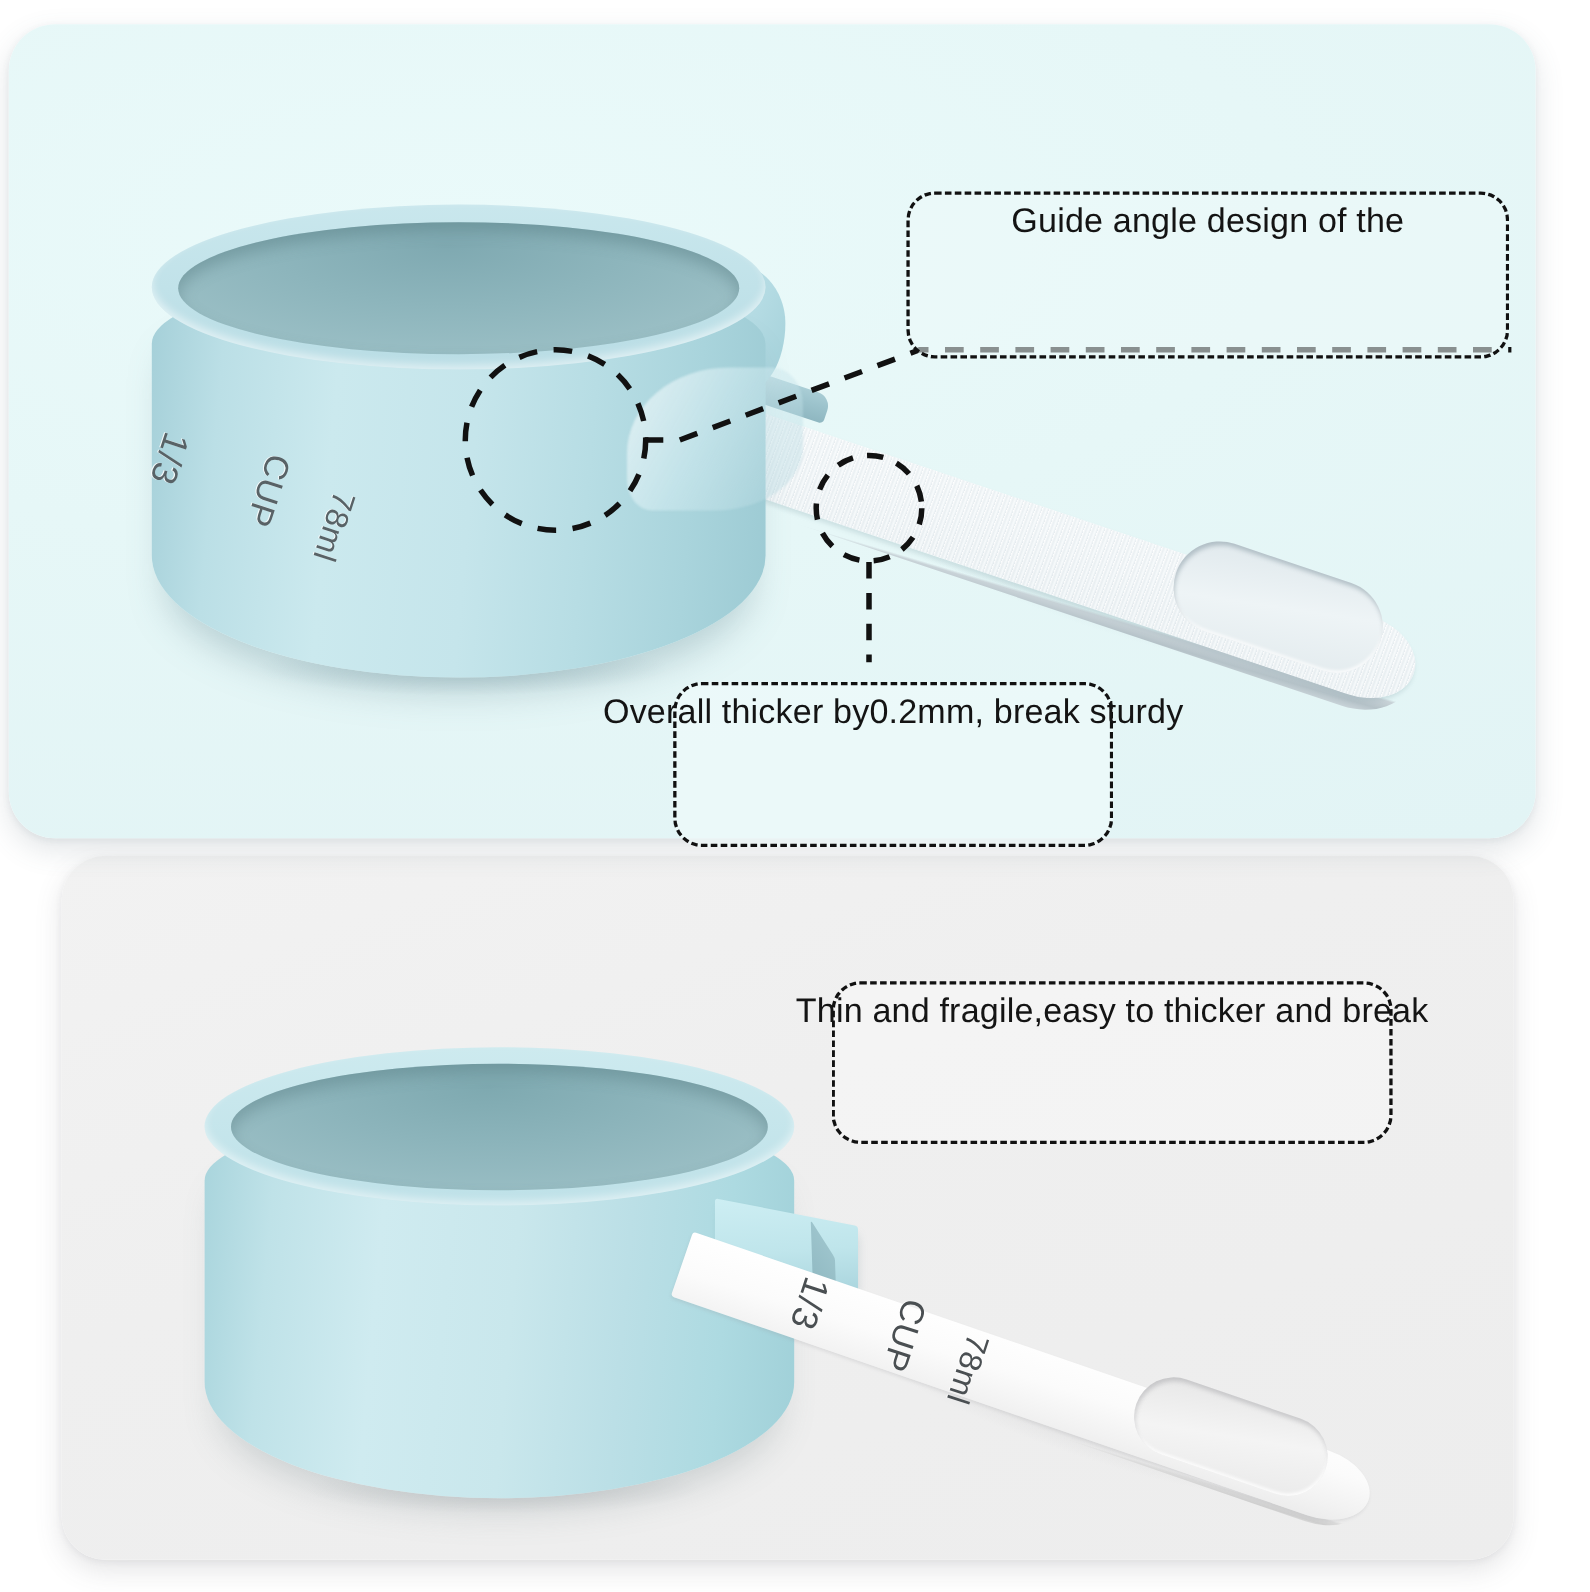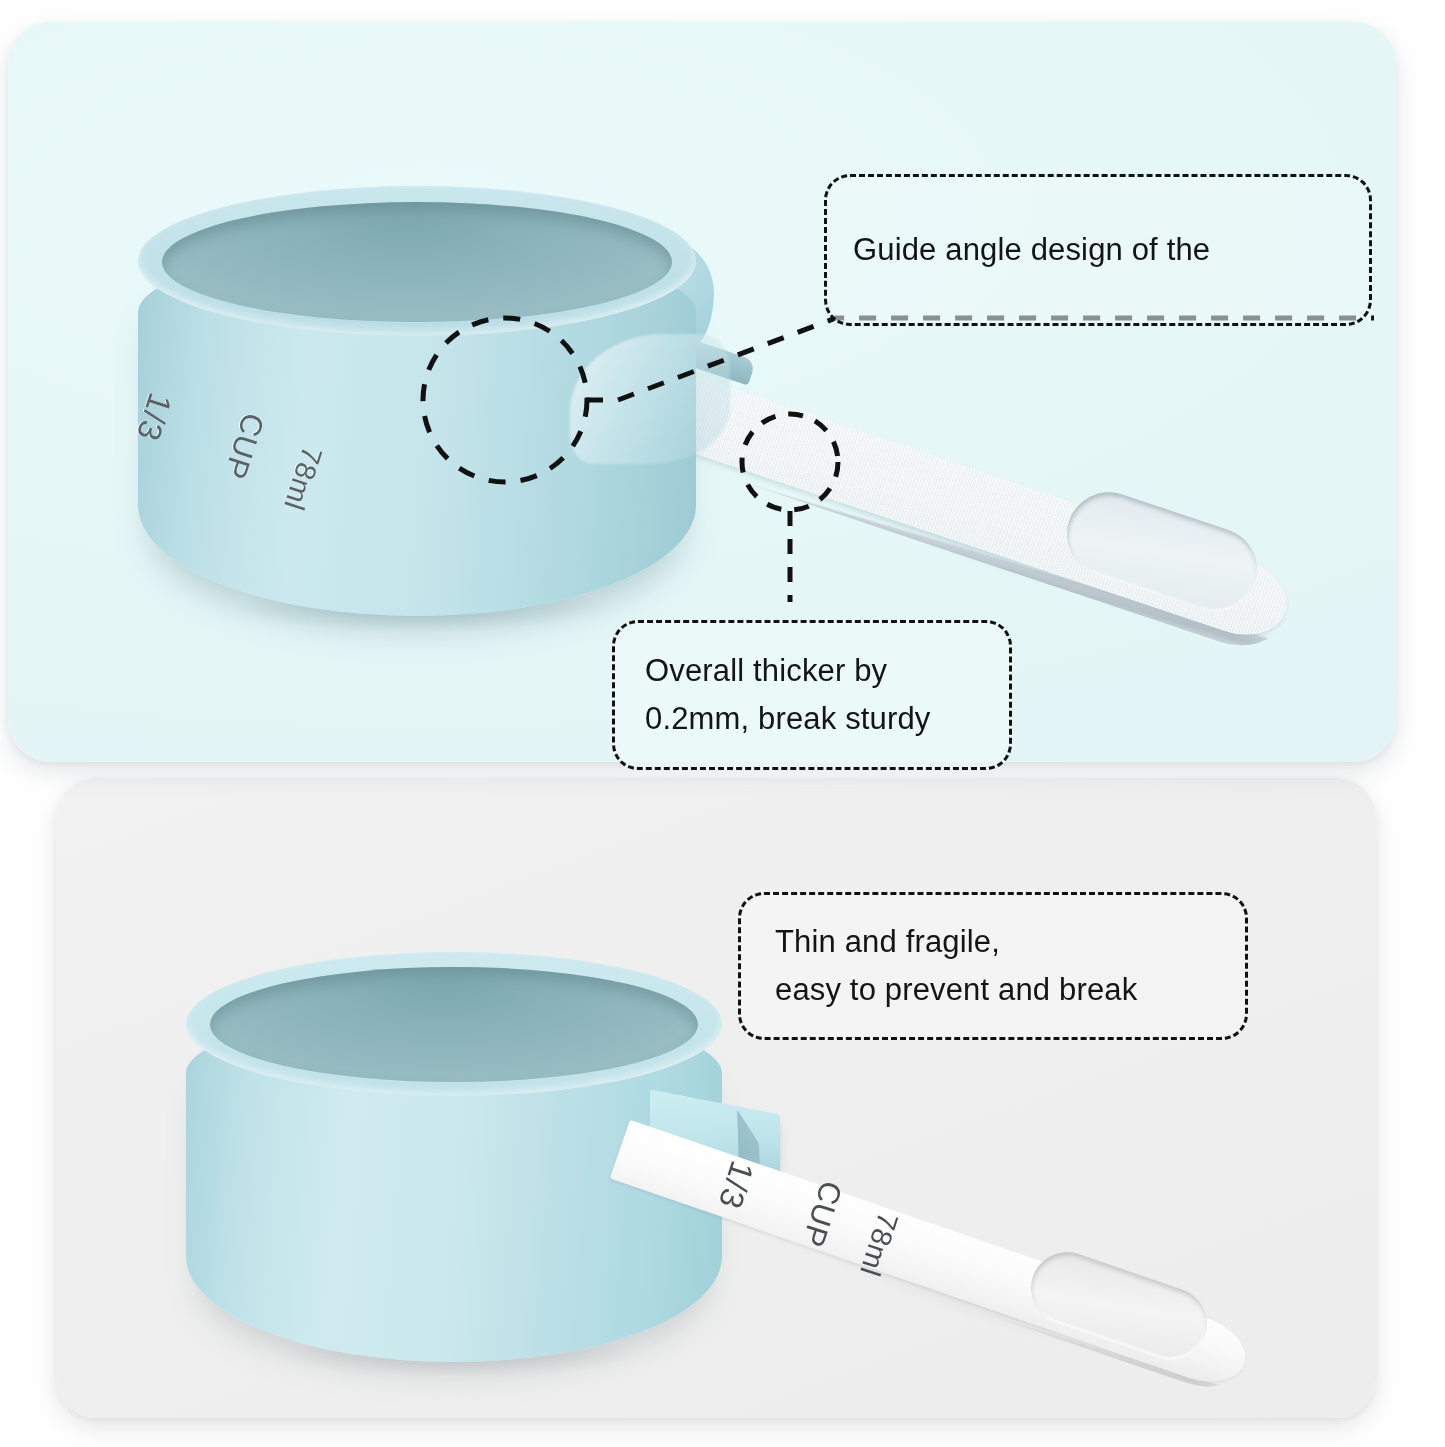--- a/index.html
+++ b/index.html
@@ -77,21 +77,21 @@
     filter: drop-shadow(3px 5px 2px rgba(100,100,100,0.25));
   }
 
   
   .callout {
     position: absolute;
     box-sizing: border-box;
     border: 3px dashed #111111;
     border-radius: 26px;
     display: flex;
-    flex-direction: column;
+    flex-direction: row;
     justify-content: center;
     z-index: 30;
   }
   .callout span {
     display: block;
     color: #141414;
     font-size: 31px;
     line-height: 1.55;
     letter-spacing: 0.005em;
     white-space: nowrap;
@@ -102,21 +102,21 @@
     padding: 0 26px;
     background: rgba(236,250,250,0.55);
   }
   #callout-thicker {
     left: 612px; top: 620px;
     width: 400px; height: 150px;
     padding: 0 30px;
     background: rgba(240,251,251,0.6);
   }
   #callout-fragile {
-    left: 738px; top: 892px;
+    left: 756px; top: 892px;
     width: 510px; height: 148px;
     padding: 0 34px;
     background: rgba(247,247,247,0.6);
   }
 
   
   .annot-svg {
     position: absolute;
     left: 0; top: 0;
     width: 1445px; height: 1447px;
@@ -387,21 +387,21 @@
   <div class="hole"></div>
 </div>
 <div class="mark plastic" id="m-frac-2">1/3</div>
 <div class="mark plastic" id="m-cup-2">CUP</div>
 <div class="mark plastic" id="m-ml-2">78ml</div>
 
 <div class="heading" id="title-other">Other products</div>
 
 <div class="callout" id="callout-fragile">
   <span>Thin and fragile,</span>
-  <span>easy to prevent and break</span>
+  <span>easy to thicker and break</span>
 </div>
 
 <div class="panel" id="panel-upgrade">
 
   <div class="cup" id="cup-top" style="left:110px; top:164px;">
     <div class="cup-shadow"></div>
     <div class="cup-lip"></div>
     <div class="cup-body"></div>
     <div class="cup-rim-outer"></div>
     <div class="cup-rim-inner"></div>

